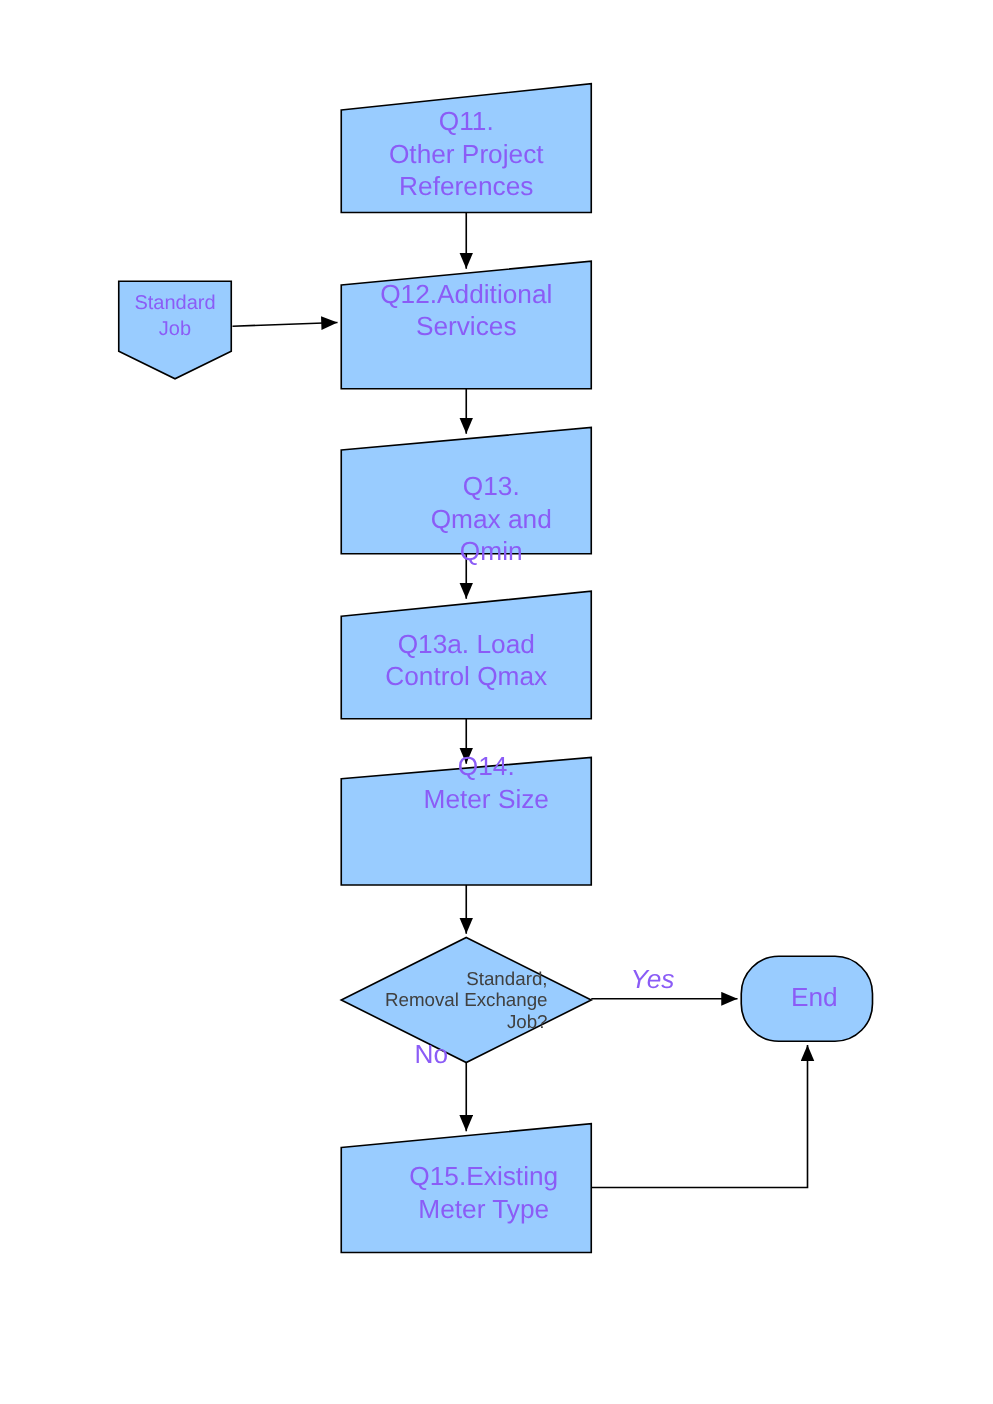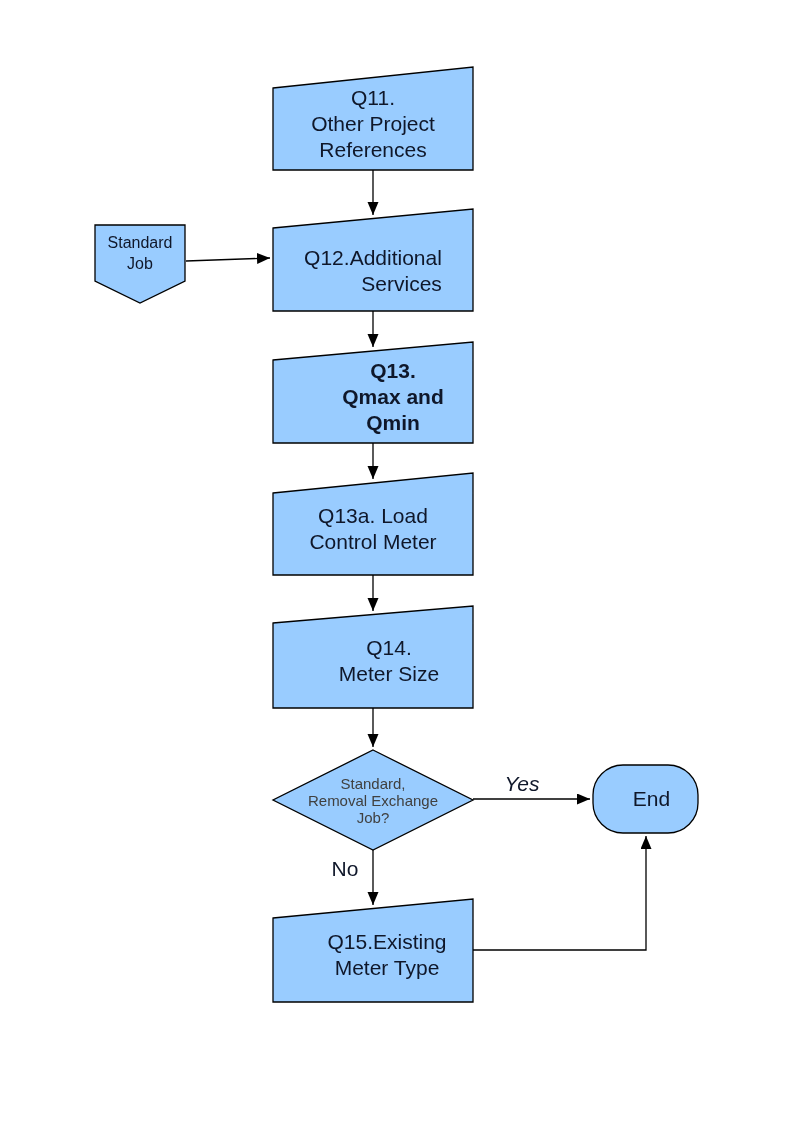--- a/index.html
+++ b/index.html
@@ -20,25 +20,25 @@
     left: 0;
     top: 0;
   }
   .lbl {
     position: absolute;
     display: flex;
     align-items: center;
     justify-content: center;
     text-align: center;
     white-space: pre-line;
-    color: #0f172a;
+    color: #8b5cf6;
     pointer-events: none;
   }
   .lbl-node      { font-size: 21px; line-height: 26px; }
-  .lbl-decision  { font-size: 15px; line-height: 17px; color: #404040; }
+  .lbl-decision  { font-size: 15px; line-height: 17px; color: #404040; text-align: right; }
   .lbl-connector { font-size: 16px; line-height: 21px; }
   .lbl-edge      { font-size: 21px; line-height: 24px; }
   .shape {
     fill: #99CCFF;
     stroke: #000000;
     stroke-width: 1.3;
   }
   .edge {
     fill: none;
     stroke: #000000;
@@ -78,39 +78,39 @@
     <polyline class="edge" points="473,950 646,950 646,836" marker-end="url(#arrow)"></polyline>
   </svg>
 
   <div class="lbl lbl-node" style="left:273px; top:77px;  width:200px; height:93px;">Q11.
 Other Project
 References</div>
 
   <div class="lbl lbl-connector" style="left:95px; top:223px; width:90px; height:60px;">Standard
 Job</div>
 
-  <div class="lbl lbl-node" style="left:273px; top:224px; width:200px; height:93px;text-align:right;">Q12.Additional
+  <div class="lbl lbl-node" style="left:273px; top:202px; width:200px; height:93px;">Q12.Additional
 Services</div>
 
-  <div class="lbl lbl-node" style="left:273px; top:351px; width:240px; height:92px;font-weight:bold;">Q13.
+  <div class="lbl lbl-node" style="left:273px; top:370px; width:240px; height:92px;">Q13.
 Qmax and
 Qmin</div>
 
   <div class="lbl lbl-node" style="left:273px; top:483px; width:200px; height:92px;">Q13a. Load
-Control Meter</div>
+Control Qmax</div>
 
-  <div class="lbl lbl-node" style="left:273px; top:614px; width:232px; height:94px;">Q14.
+  <div class="lbl lbl-node" style="left:273px; top:580px; width:232px; height:94px;">Q14.
 Meter Size</div>
 
   <div class="lbl lbl-decision" style="left:273px; top:750px; width:200px; height:100px;">Standard,
 Removal Exchange
 Job?</div>
 
   <div class="lbl lbl-edge" style="left:593px; top:765px; width:117px; height:68px;">End</div>
 
   <div class="lbl lbl-node" style="left:273px; top:908px; width:228px; height:94px;">Q15.Existing
 Meter Type</div>
 
   <div class="lbl lbl-edge" style="left:498px; top:772px; width:48px; height:24px;font-style:italic;">Yes</div>
 
-  <div class="lbl lbl-edge" style="left:323px; top:857px; width:44px; height:24px;">No</div>
+  <div class="lbl lbl-edge" style="left:323px; top:832px; width:44px; height:24px;">No</div>
 
 </div>
 
 </body></html>

